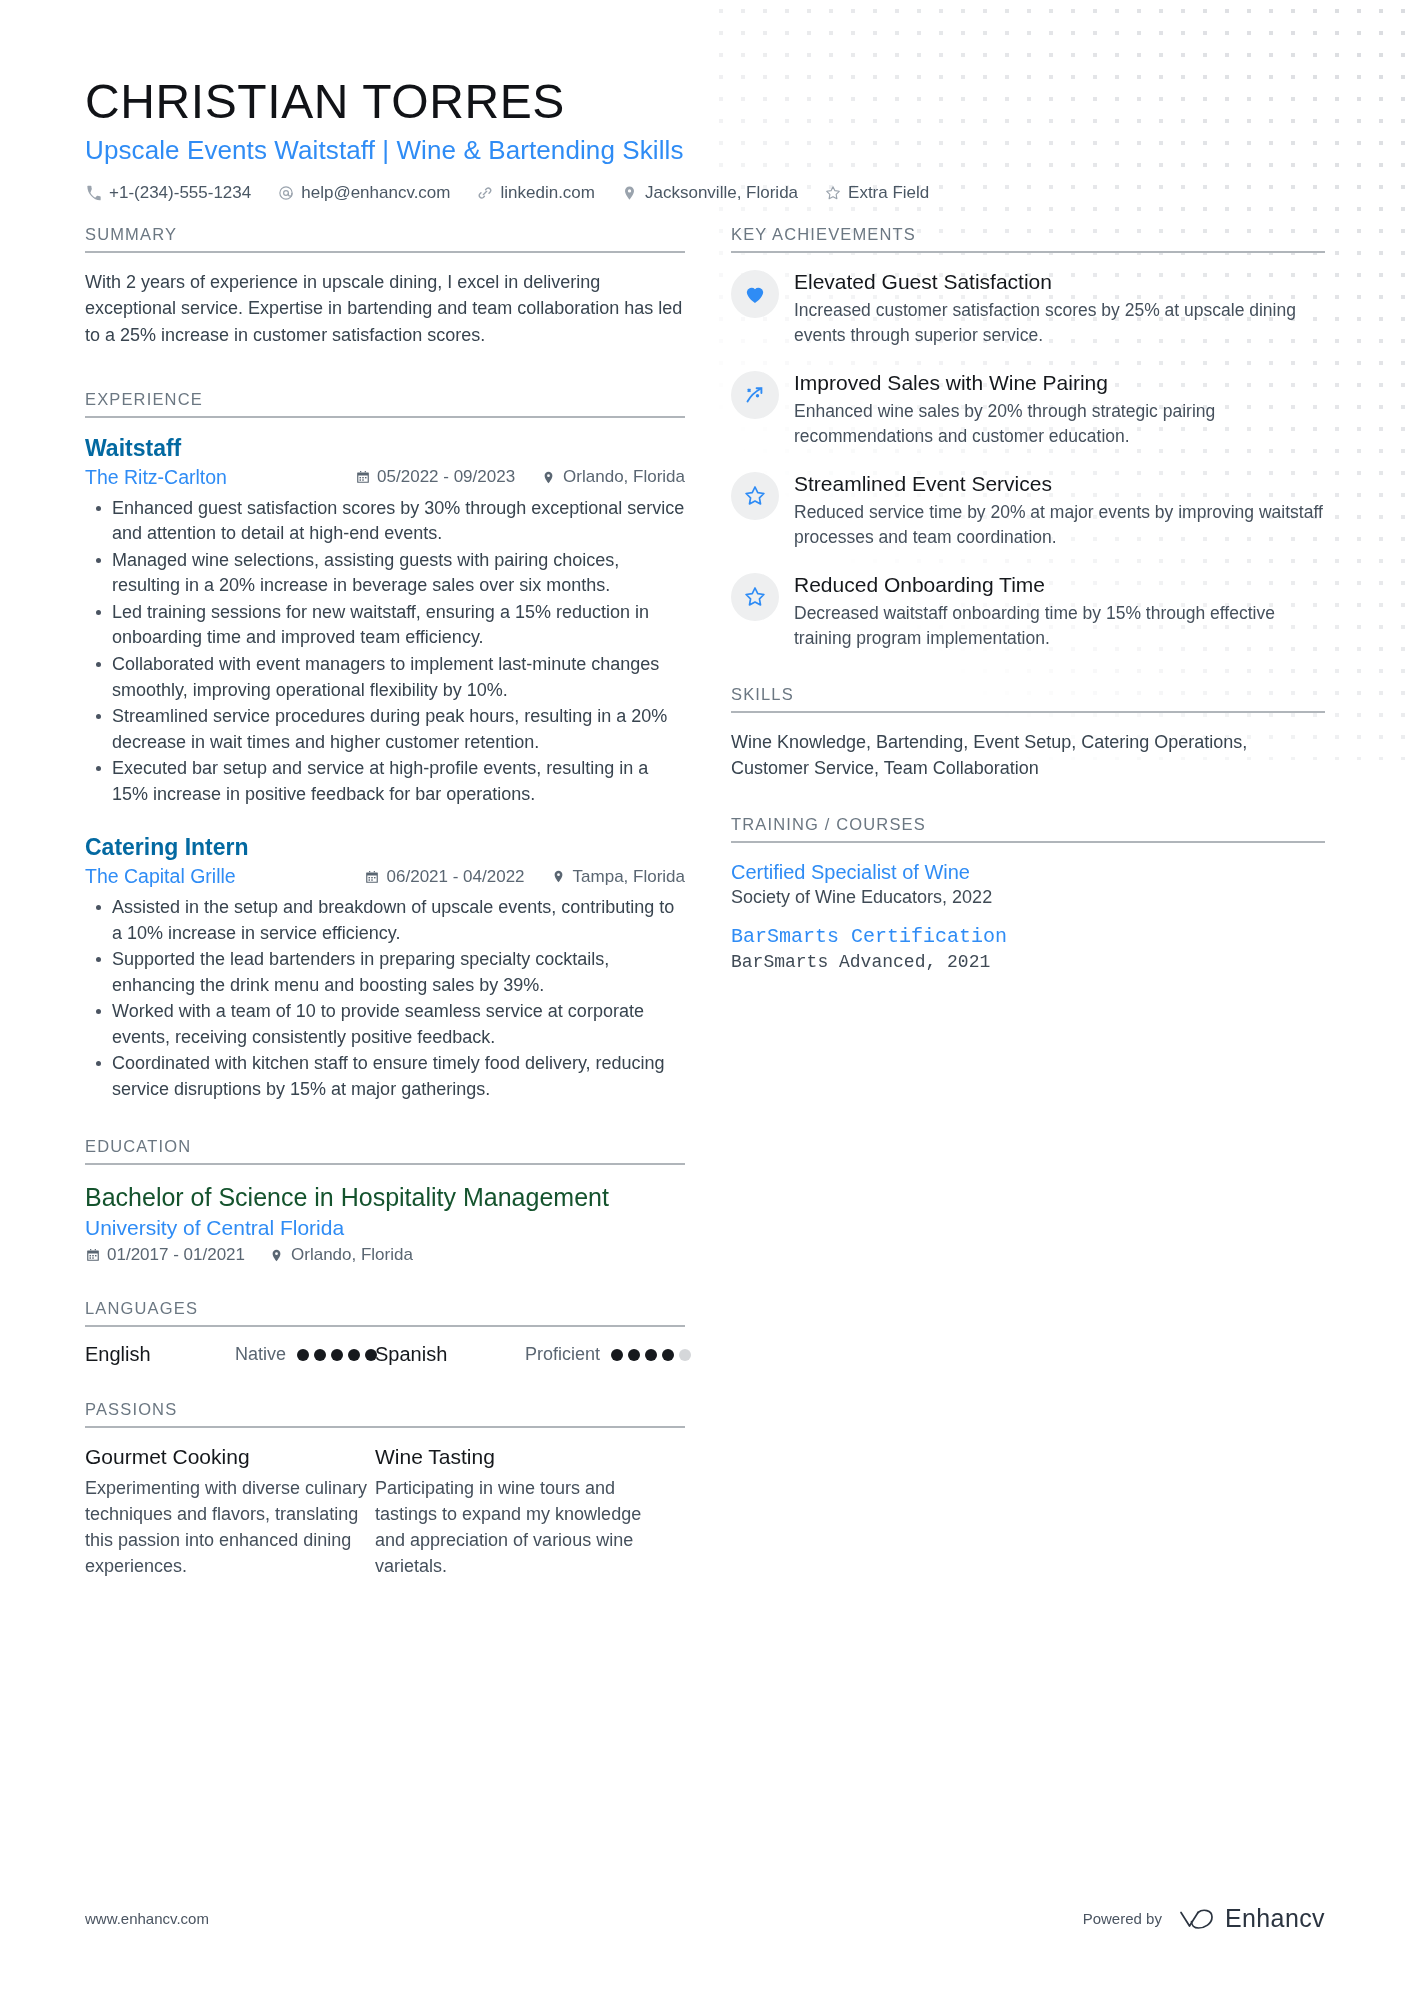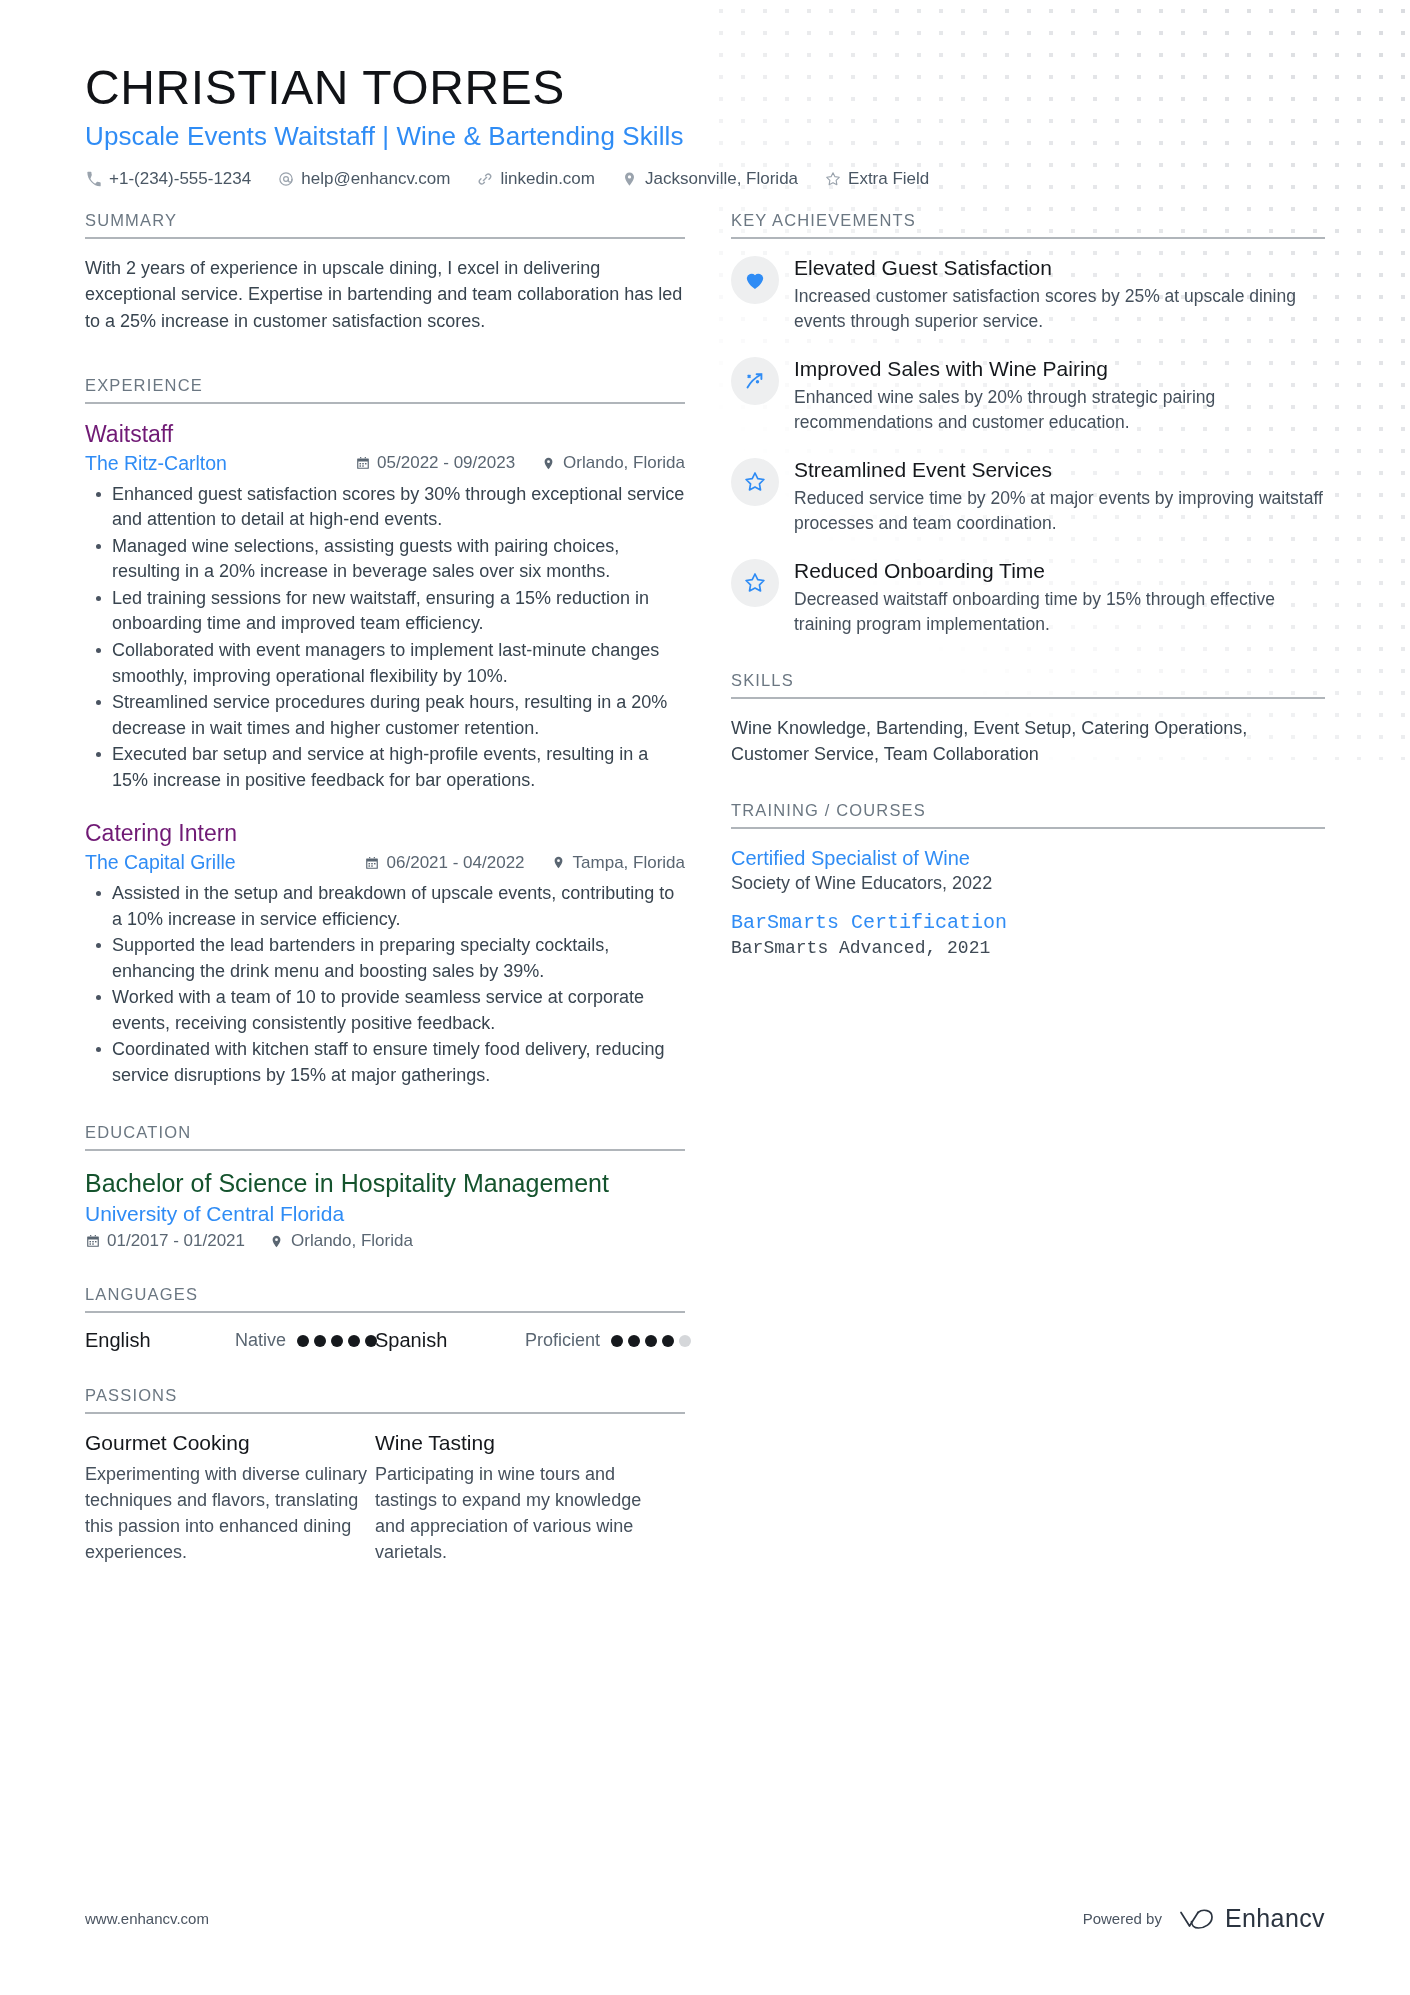--- a/index.html
+++ b/index.html
@@ -29,21 +29,21 @@
     background-position: 0 0;
     -webkit-mask-image: linear-gradient(to bottom left, rgba(0,0,0,0.95) 0%, rgba(0,0,0,0.55) 45%, rgba(0,0,0,0) 78%);
     mask-image: linear-gradient(to bottom left, rgba(0,0,0,0.95) 0%, rgba(0,0,0,0.55) 45%, rgba(0,0,0,0) 78%);
     pointer-events: none;
     z-index: 0;
   }
 
   .page {
     position: relative;
     z-index: 1;
-    padding: 0 85px;
+    padding: 14px 85px;
   }
 
   
   .header { padding-top: 62px; }
 
   .name {
     font-size: 48px;
     font-weight: 400;
     letter-spacing: 0.6px;
     color: #111317;
@@ -115,22 +115,22 @@
   .para {
     font-size: 18px;
     line-height: 1.46;
     color: #38444f;
   }
 
   
   .entry { margin-bottom: 4px; }
   .entry-title {
     font-size: 23px;
-    color: #701a75;
-    font-weight: 400;
+    color: #0369a1;
+    font-weight: 700;
     line-height: 1.3;
     margin-bottom: 2px;
   }
   .entry-meta {
     display: flex;
     align-items: center;
     margin-bottom: 7px;
     flex-wrap: nowrap;
   }
   .entry-org {

